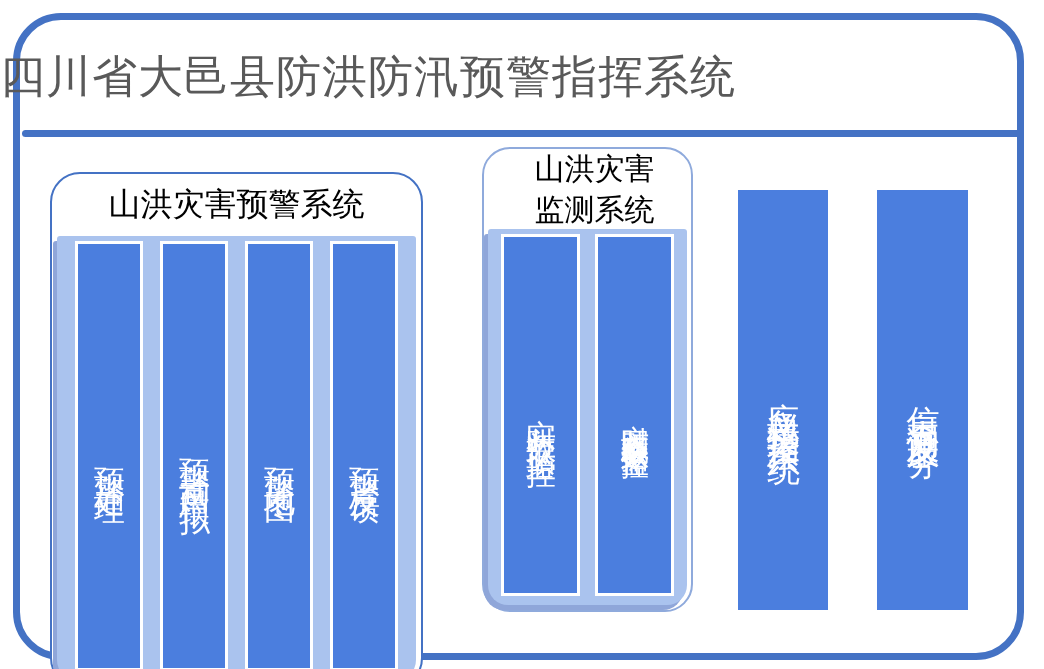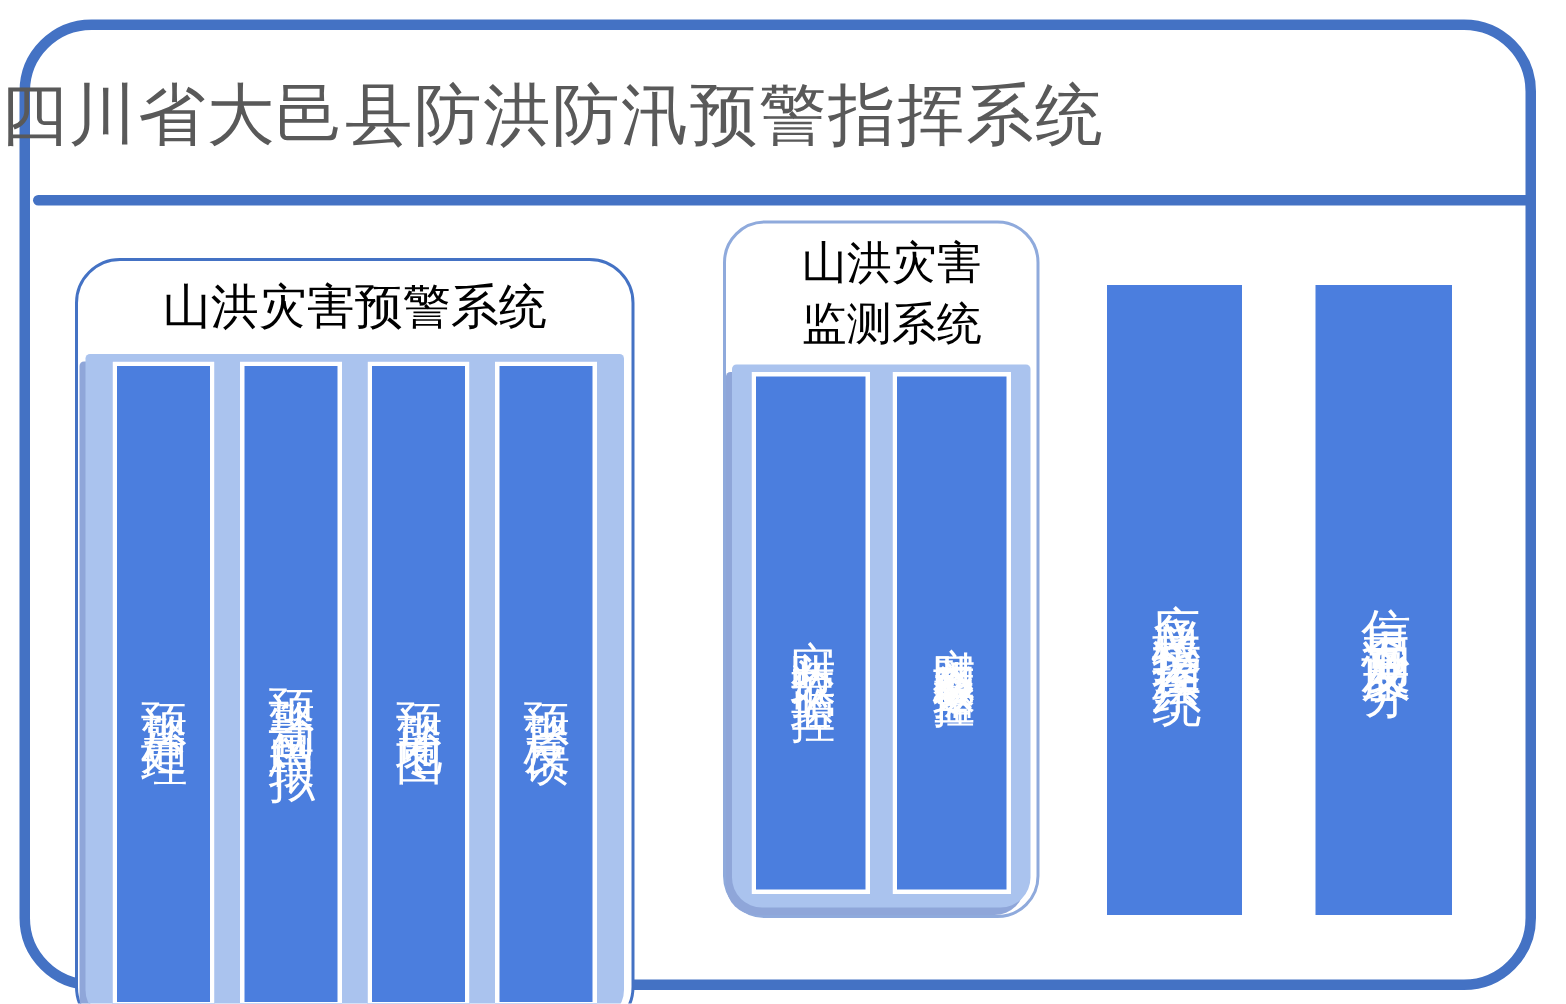--- a/index.html
+++ b/index.html
@@ -65,21 +65,21 @@
   .group-header {
     display: flex;
     align-items: center;
     justify-content: center;
     font-family: "Liberation Serif", "DejaVu Serif", serif;
     color: #000000;
     flex: 0 0 auto;
   }
   .group-1 .group-header { height: 62px; font-size: 32px; }
   .group-2 .group-header {
-    height: 94px; font-size: 30px; line-height: 41px;
+    height: 80px; font-size: 30px; line-height: 41px;
     white-space: pre-line; text-align: center; padding-left: 14px;
   }
 
   .group-body {
     flex: 1 1 auto;
     background: #AAC3EE;
     border-radius: 3px 3px 20px 20px;
     box-shadow: -4px 5px 0 #8FA6D9;
     display: flex;
     justify-content: center;

